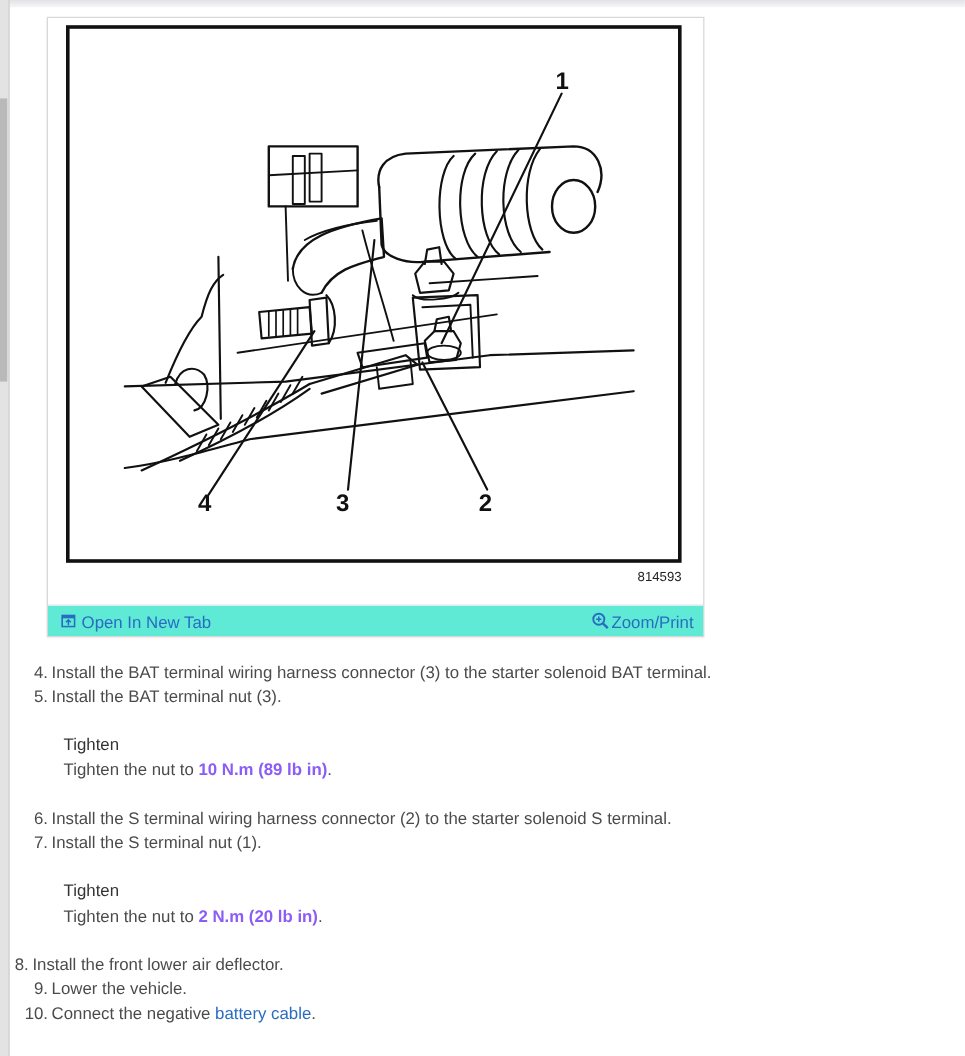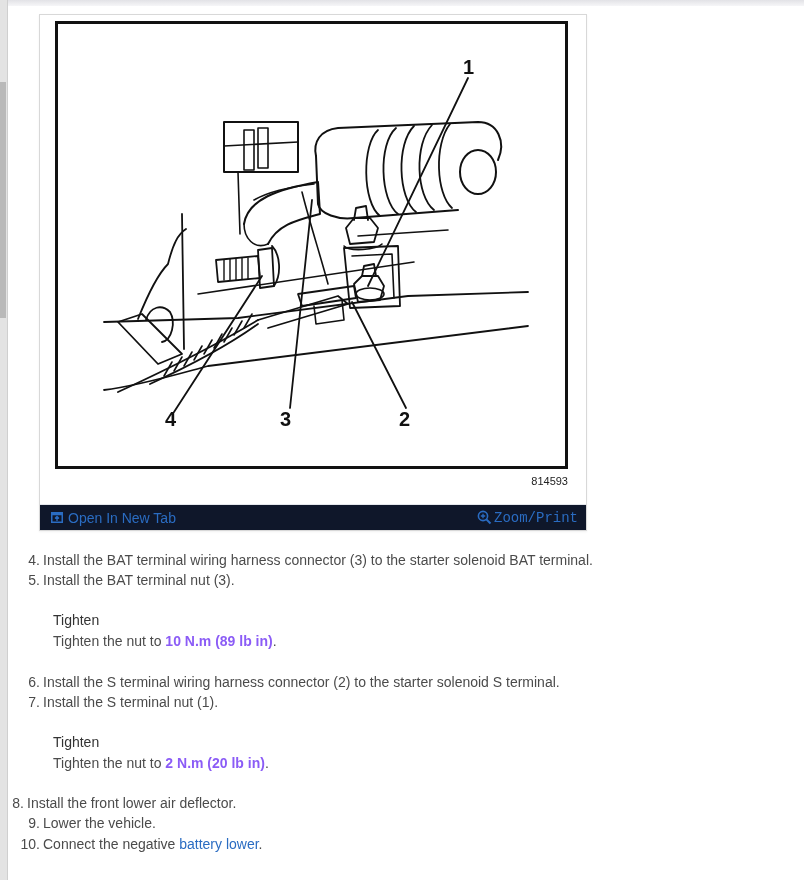--- a/index.html
+++ b/index.html
@@ -30,21 +30,21 @@
     position: absolute; left: 15px; top: 6px; width: 513px; height: 448px;
     border: 3px solid #111; background: #fff; box-sizing: border-box;
   }
   .figure-frame svg { position: absolute; left: 0; top: 0; }
   .figure-id {
     position: absolute; right: 18px; top: 460px;
     font-size: 11px; color: #222;
   }
   .figure-links {
     position: absolute; left: 0; right: 0; bottom: 0; height: 26px;
-    background: #0f172a; border-top: 1px solid #e4e7ec;
+    background: #5eead4; border-top: 1px solid #e4e7ec;
     display: flex; align-items: center; justify-content: space-between;
     padding: 0 8px 0 11px; box-sizing: border-box;
   }
   .flink {
     display: flex; align-items: center; gap: 5px;
     color: #2a6cc2; font-size: 14px; text-decoration: none; cursor: pointer;
   }
   .flink svg { display: block; }
   .steps { position: absolute; left: 0; top: 550px; width: 804px; font-size: 14px; line-height: 20.5px; color: #4b4b4b; }
   .step { position: absolute; white-space: nowrap; }
@@ -154,21 +154,21 @@
     <a class="flink">
       <span>
         <svg width="12" height="11" viewBox="0 0 12 11">
             <rect x="0.75" y="0.75" width="10.5" height="9.5" fill="none" stroke="#2a6cc2" stroke-width="1.5"></rect>
             <rect x="0.75" y="0.75" width="10.5" height="2.5" fill="#2a6cc2"></rect>
             <path d="M6 9 L6 5 M4 6.5 L6 4.5 L8 6.5" stroke="#2a6cc2" stroke-width="1.3" fill="none"></path>
           </svg>
       </span>
       <span>Open In New Tab</span>
     </a>
-    <a class="flink" style="gap:2px;font-family:Liberation Mono, monospace;">
+    <a class="flink" style="gap:2px;">
       <span>
         <svg width="15" height="15" viewBox="0 0 15 15">
             <circle cx="6" cy="6" r="4.6" fill="none" stroke="#2a6cc2" stroke-width="1.6"></circle>
             <path d="M9.4 9.4 L13.5 13.5" stroke="#2a6cc2" stroke-width="2"></path>
             <path d="M3.8 6 H8.2 M6 3.8 V8.2" stroke="#2a6cc2" stroke-width="1.3"></path>
           </svg>
       </span>
       <span>Zoom/Print</span>
     </a>
   </div>
@@ -199,15 +199,15 @@
     <span>Tighten the nut to </span><b>2 N.m (20 lb in)</b><span>.</span>
   </div>
 
   <div class="step" style="left:4px; top:243px;">
     <span class="num">8.</span><span>Install the front lower air deflector.</span>
   </div>
   <div class="step" style="left:20px; top:263px;">
     <span class="num">9.</span><span>Lower the vehicle.</span>
   </div>
   <div class="step" style="left:15px; top:284px;">
-    <span class="num" style="width:25px;">10.</span><span>Connect the negative </span><a class="link">battery lower</a><span>.</span>
+    <span class="num" style="width:25px;">10.</span><span>Connect the negative </span><a class="link">battery cable</a><span>.</span>
   </div>
 </div>
 
 </body></html>

